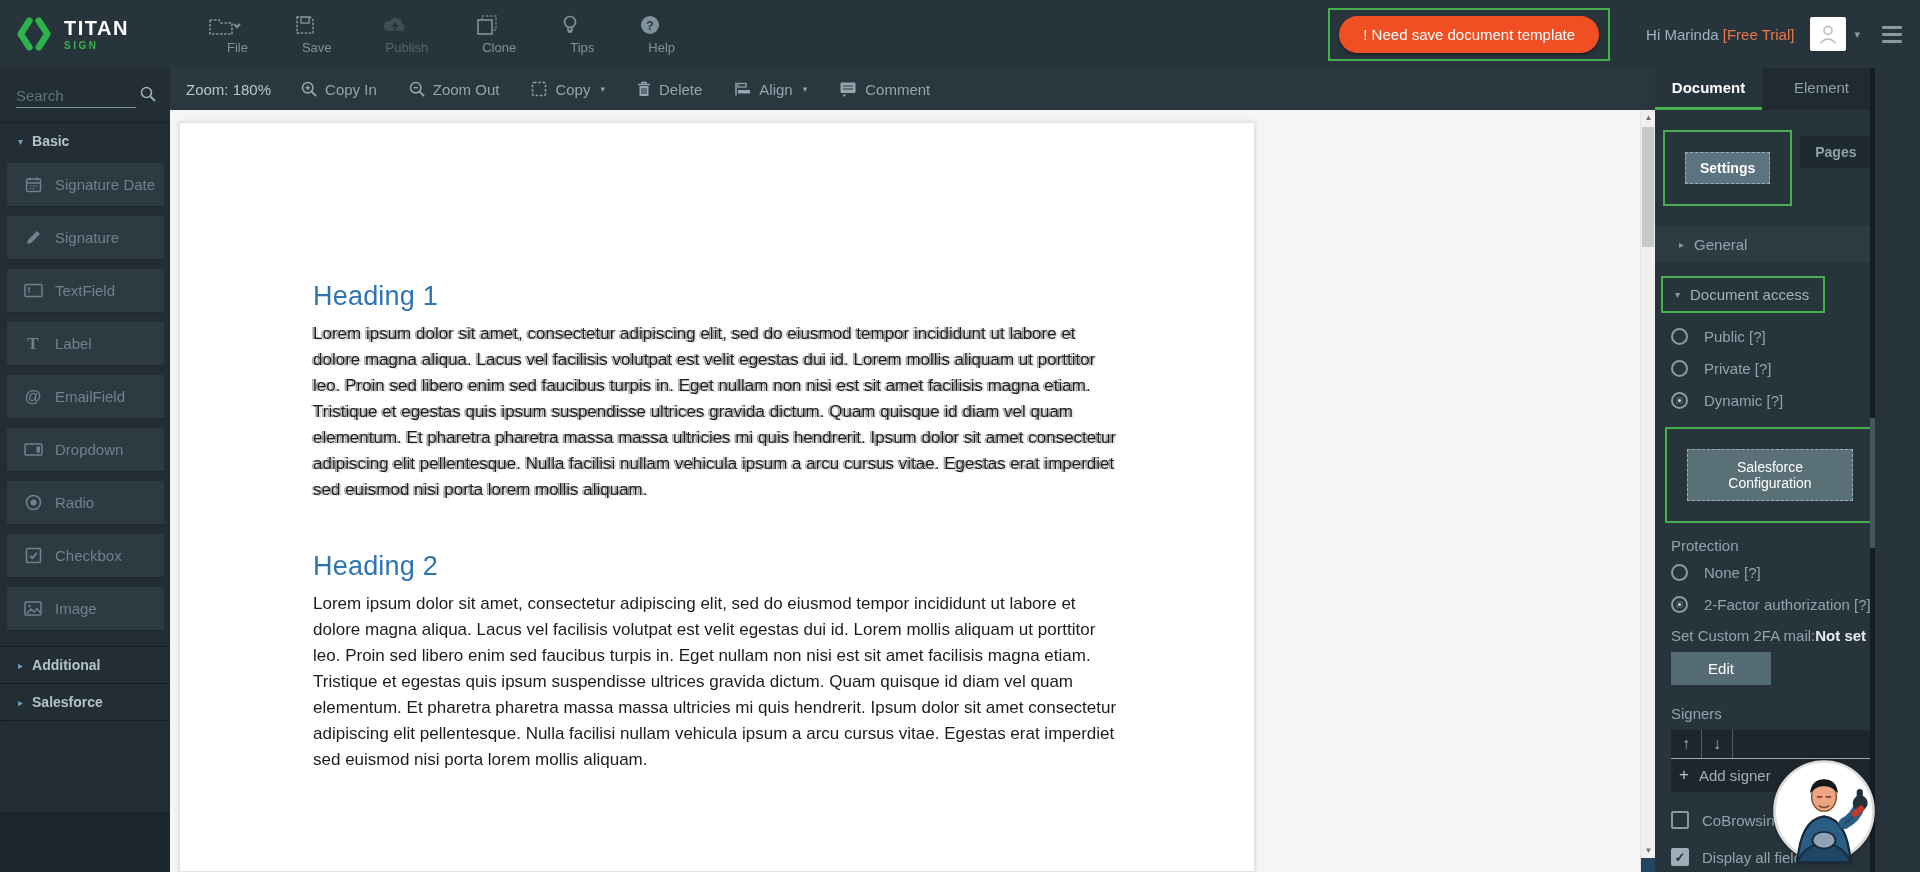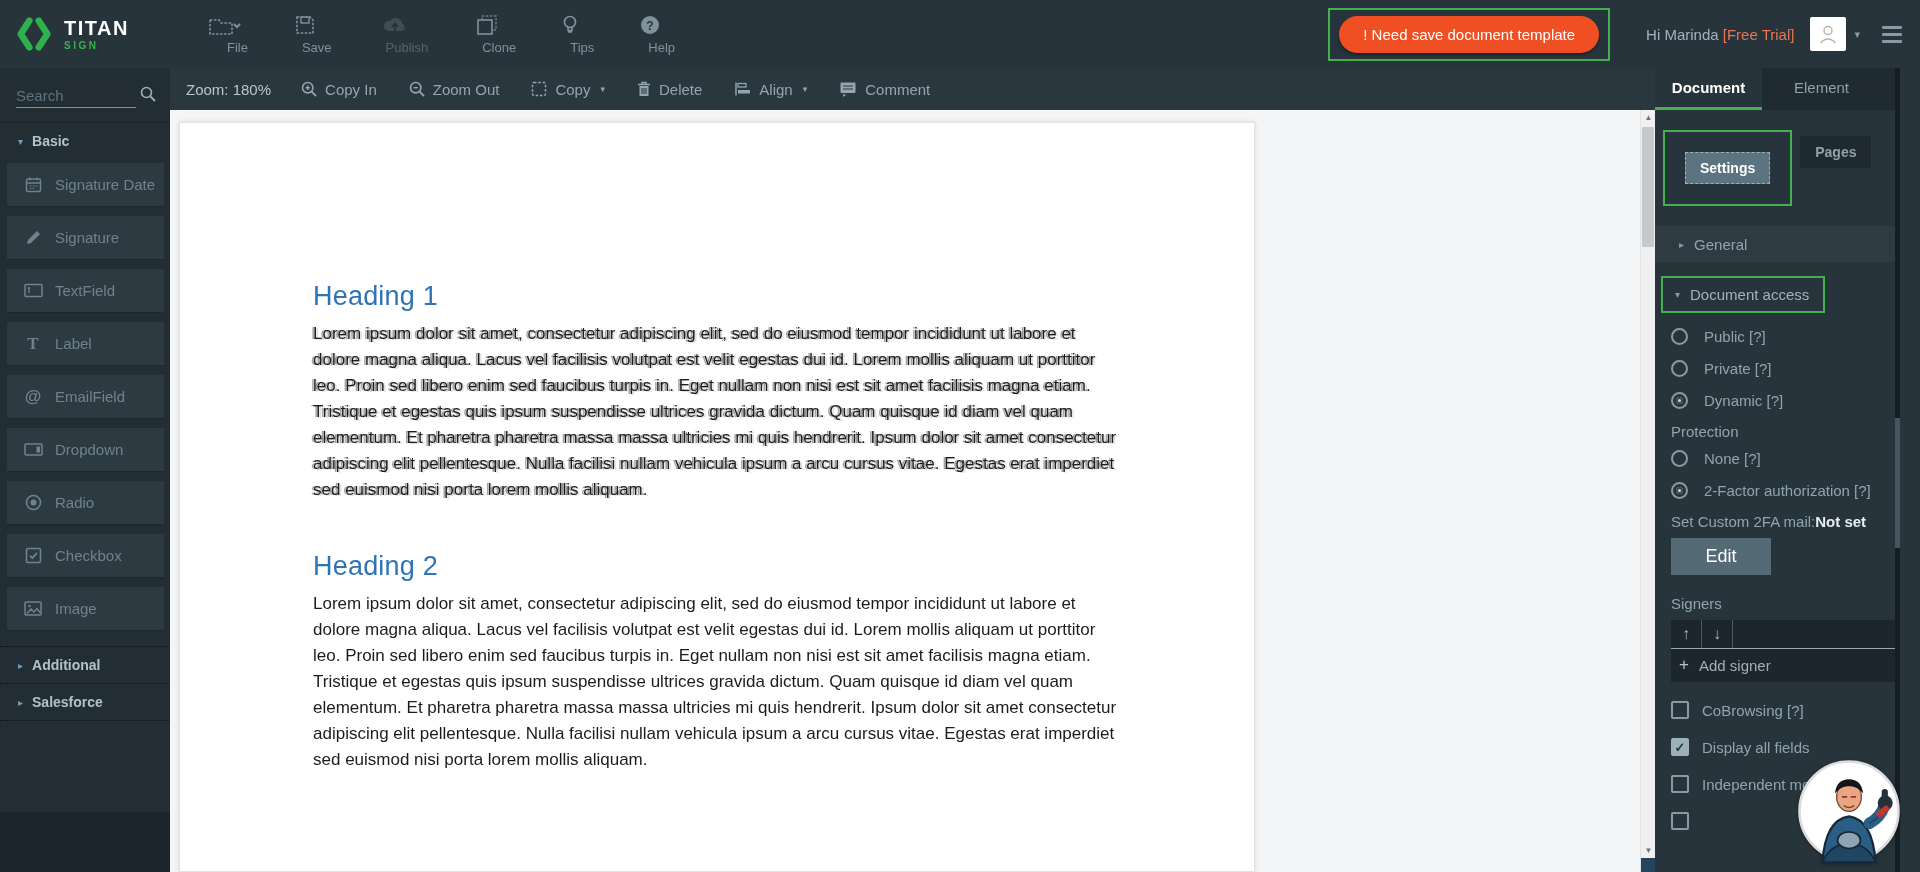--- a/index.html
+++ b/index.html
@@ -81,21 +81,21 @@
                  border-left:1px solid #e3e3e3; }
   .sb-arrow { position:absolute; left:0; width:15px; height:15px; color:#6d757a; font-size:8px;
               display:flex; align-items:center; justify-content:center; cursor:pointer; }
   .sb-up { top:0; }
   .sb-down { bottom:14px; }
   .sb-thumb { position:absolute; left:1px; top:17px; width:12px; height:120px; background:#c5c9cc;
               border-radius:1px; cursor:grab; }
   .sb-corner { position:absolute; left:0; bottom:0; width:15px; height:14px; background:#23455f; }
 
   
-  .panel { position:absolute; left:1655px; top:68px; width:245px; height:804px;
+  .panel { position:absolute; left:1655px; top:68px; width:220px; height:804px;
            background:#28343b; z-index:25; }
   .panel-tabs { height:42px; display:flex; }
   .tab { font-size:15px; display:flex; align-items:center; cursor:pointer; }
   .tab-document { width:107px; color:#ffffff; font-weight:bold; justify-content:center;
                   border-bottom:3px solid #43b14b; background:#28343b; }
   .tab-element { flex:1; color:#8fa1aa; background:#202b31; padding-left:32px;
                  border-bottom:3px solid #202b31; }
   .panel-body { position:absolute; top:42px; left:0; right:0; bottom:0; overflow:hidden; }
   .seg-row { display:flex; align-items:flex-start; margin:20px 0 0 8px; }
   .green-box { border:2px solid #43b14b; padding:20px; display:inline-block; }
@@ -116,21 +116,21 @@
                            border-radius:50%; background:#cfd8dc; box-shadow:0 0 0 2px #39464e inset; }
   .radio-label { color:#90a4ae; font-size:15px; }
   .sf-wrap { margin:18px 0 0 10px; }
   .sf-btn { border:1px dashed #9fb0b8; background:#5a7077; color:#ffffff; font-size:14px;
             padding:9px 12px; cursor:pointer; font-family:"Liberation Sans",sans-serif; }
   .protection-label { color:#90a4ae; font-size:15px; margin:14px 0 0 16px; }
   .mail-row { margin:14px 0 0 16px; font-size:15px; }
   .mail-label { color:#90a4ae; }
   .mail-value { color:#e8eff2; font-weight:bold; }
   .edit-btn { margin:8px 12px 0 16px; width:100px; background:#546a74; border:none; color:#ffffff;
-              font-size:18px; padding:8px 0; cursor:pointer; font-family:"Liberation Sans",sans-serif; }
+              font-size:15px; padding:8px 0; cursor:pointer; font-family:"Liberation Sans",sans-serif; }
   .signers-label { color:#90a4ae; font-size:15px; margin:20px 0 0 16px; }
   .signers-box { margin:8px 0 0 16px; width:234px; background:#1c262c; }
   .signer-controls { display:flex; align-items:stretch; height:29px; border-bottom:1px solid #9aa8b0; }
   .arrow-btn { width:30px; display:flex; align-items:center; justify-content:center;
                color:#9fb0b8; font-size:16px; cursor:pointer; }
   .ctrl-sep { width:1px; background:#4c5b63; }
   .add-signer { display:flex; align-items:center; gap:10px; padding:6px 0 7px 8px; cursor:pointer; }
   .plus-icon { color:#b7c4cb; font-size:17px; }
   .add-signer-label { color:#9fb0b8; font-size:15px; }
   .check-row { display:flex; align-items:center; gap:13px; margin:19px 0 0 16px; cursor:pointer; }
@@ -444,20 +444,25 @@
       </div>
       <div class="radio-row">
         <span class="radio"></span>
         <span class="radio-label">Private [?]</span>
       </div>
       <div class="radio-row">
         <span class="radio selected"></span>
         <span class="radio-label">Dynamic [?]</span>
       </div>
 
+      <div class="sf-wrap">
+        <span class="green-box">
+          <button class="sf-btn">Salesforce Configuration</button>
+        </span>
+      </div>
 
       <div class="protection-label">Protection</div>
 
       <div class="radio-row" style="margin-top:10px;">
         <span class="radio"></span>
         <span class="radio-label">None [?]</span>
       </div>
       <div class="radio-row">
         <span class="radio selected"></span>
         <span class="radio-label">2-Factor authorization [?]</span>

